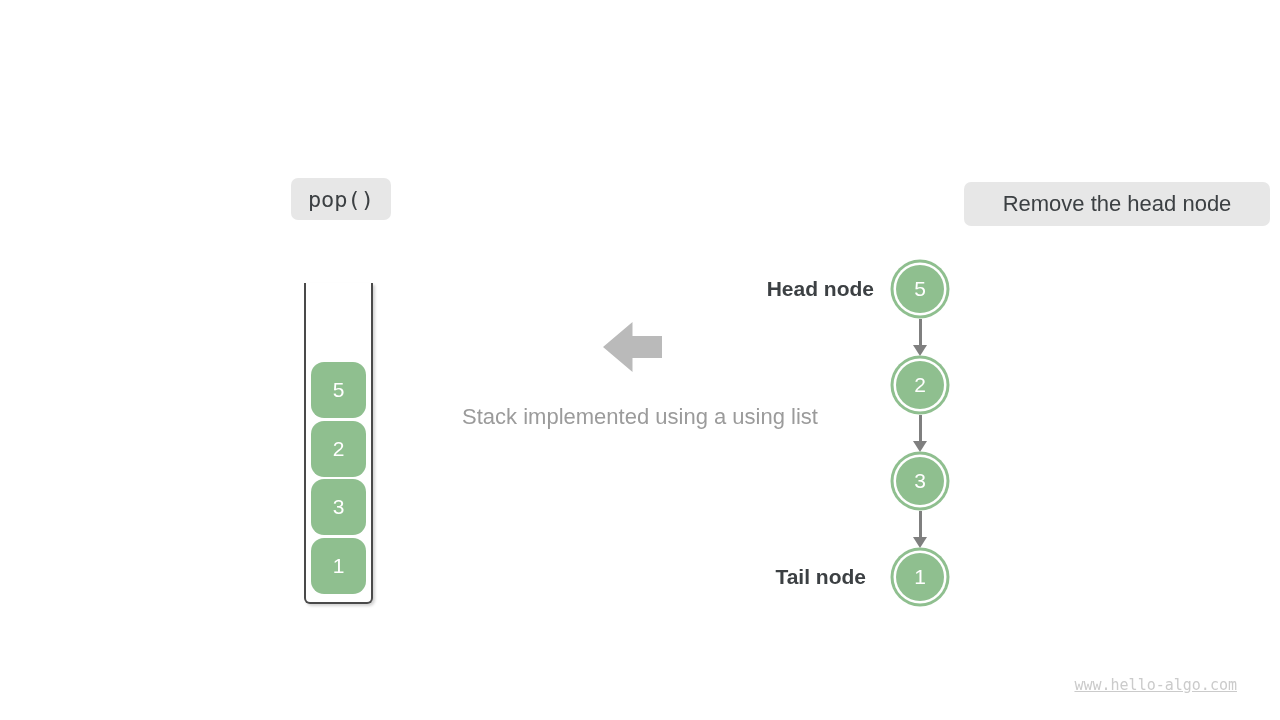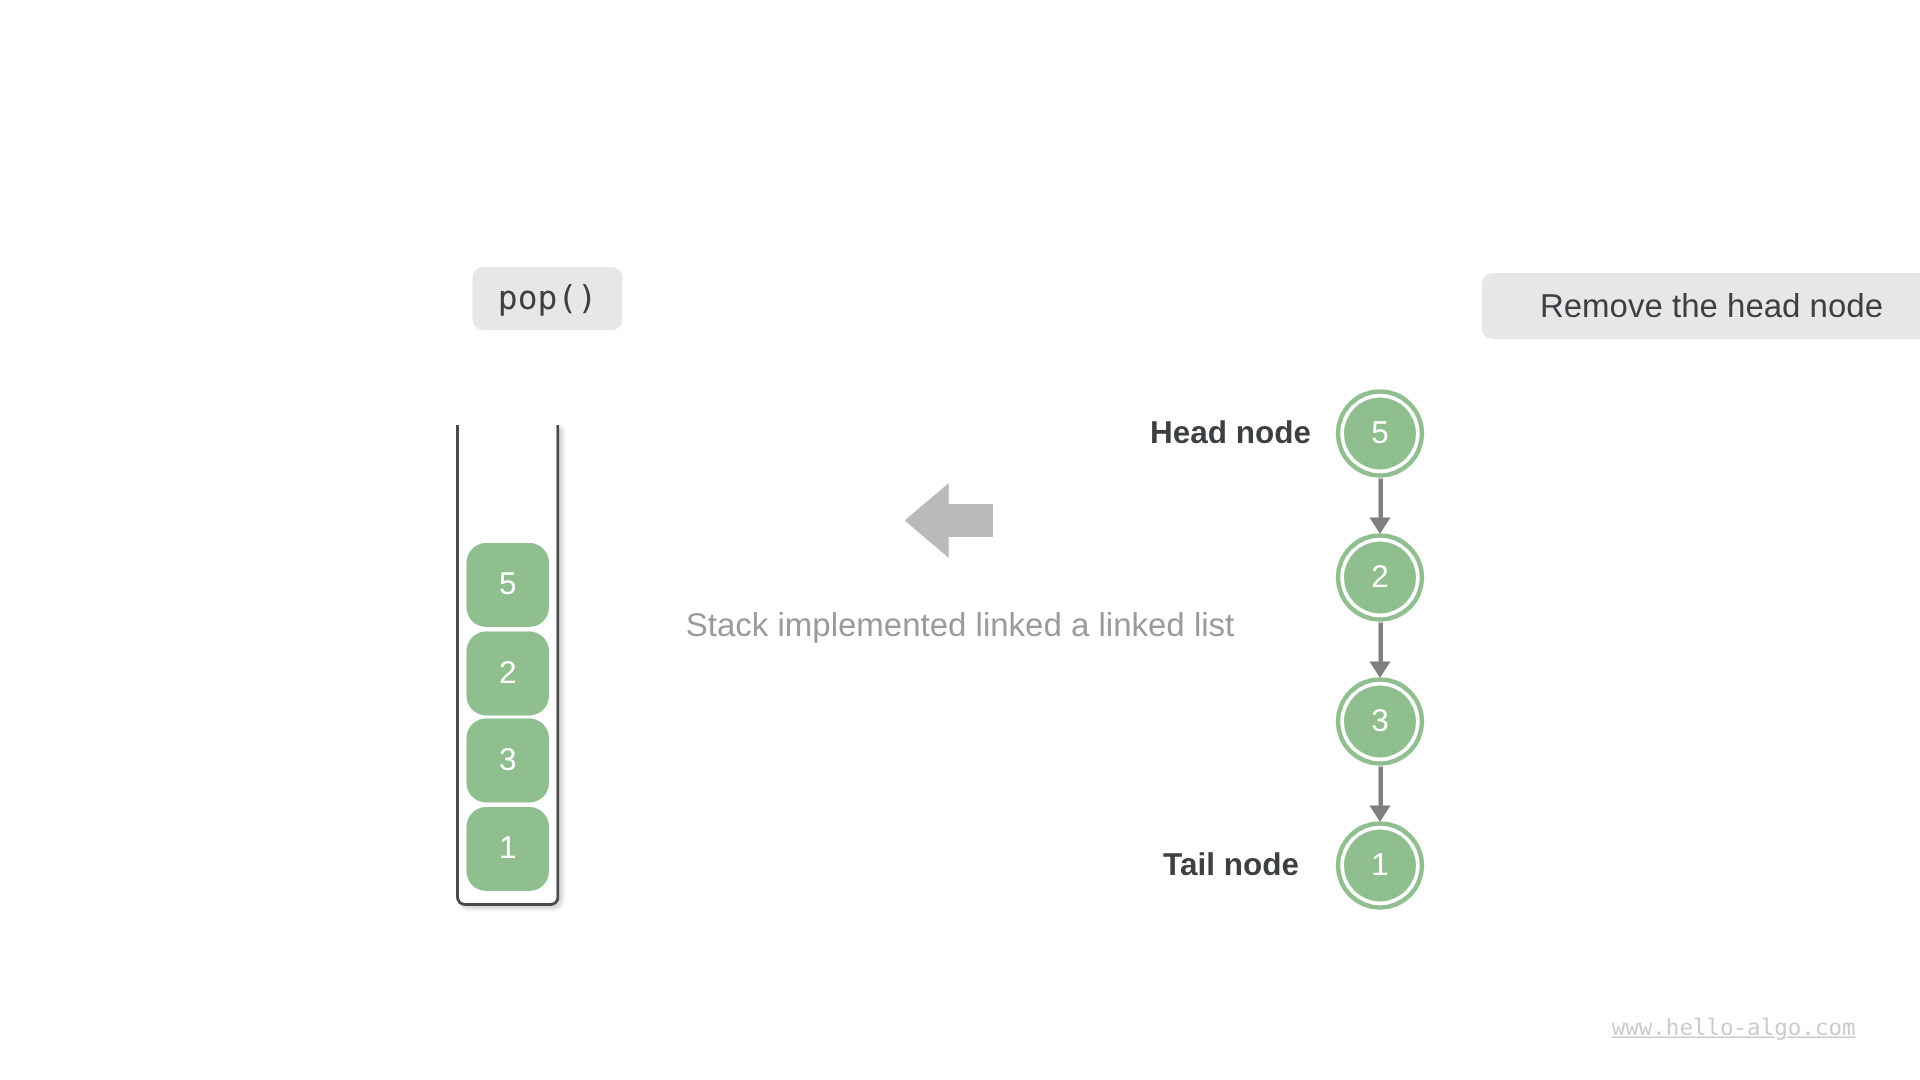--- a/index.html
+++ b/index.html
@@ -15,21 +15,20 @@
 
   
   .label-box {
     position: absolute;
     background: var(--label-bg, #e7e7e7);
     color: var(--dark-text, #3c4043);
     display: flex;
     align-items: center;
     justify-content: center;
     border-radius: 7px;
-    margin-left: 24px;
   }
   .pop-label {
     left: 291px; top: 178px; width: 100px; height: 42px;
     font-family: "DejaVu Sans Mono", monospace;
     font-size: 22px;
   }
   .remove-label {
     left: 964px; top: 182px; width: 306px; height: 44px;
     font-size: 22px;
   }
@@ -167,21 +166,21 @@
 
   <div class="stack-container">
     <div class="stack-item">5</div>
     <div class="stack-item">2</div>
     <div class="stack-item">3</div>
     <div class="stack-item">1</div>
   </div>
 
   <div class="block-arrow"></div>
 
-  <div class="caption">Stack implemented linked a linked list</div>
+  <div class="caption">Stack implemented using a using list</div>
 
   <div class="node-label head-label">Head node</div>
 
   <div class="node-label tail-label">Tail node</div>
 
   <div class="ll-node ll-node-1">5</div>
   <div class="connector connector-1"></div>
   <div class="ll-node ll-node-2">2</div>
   <div class="connector connector-2"></div>
   <div class="ll-node ll-node-3">3</div>

